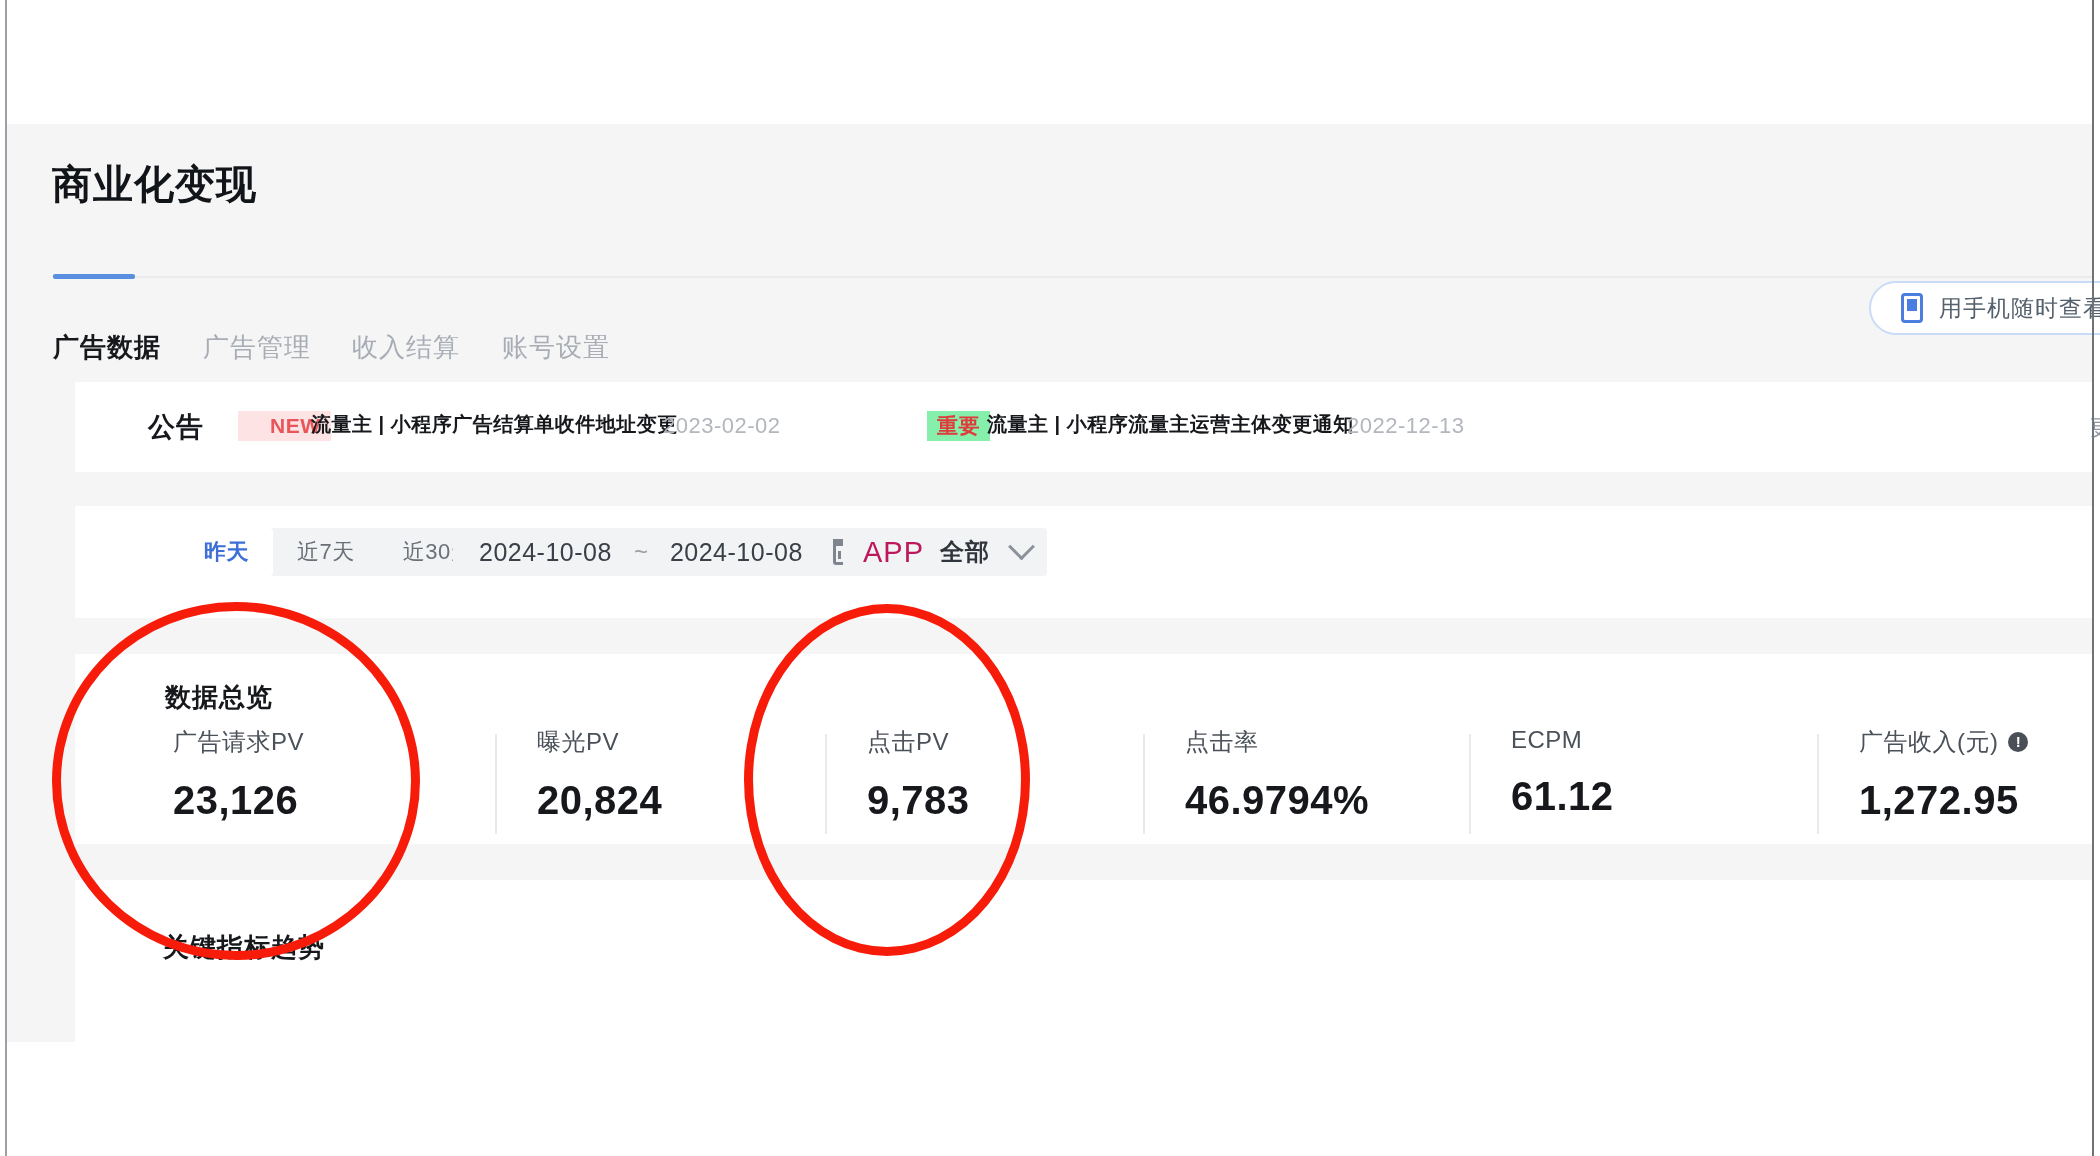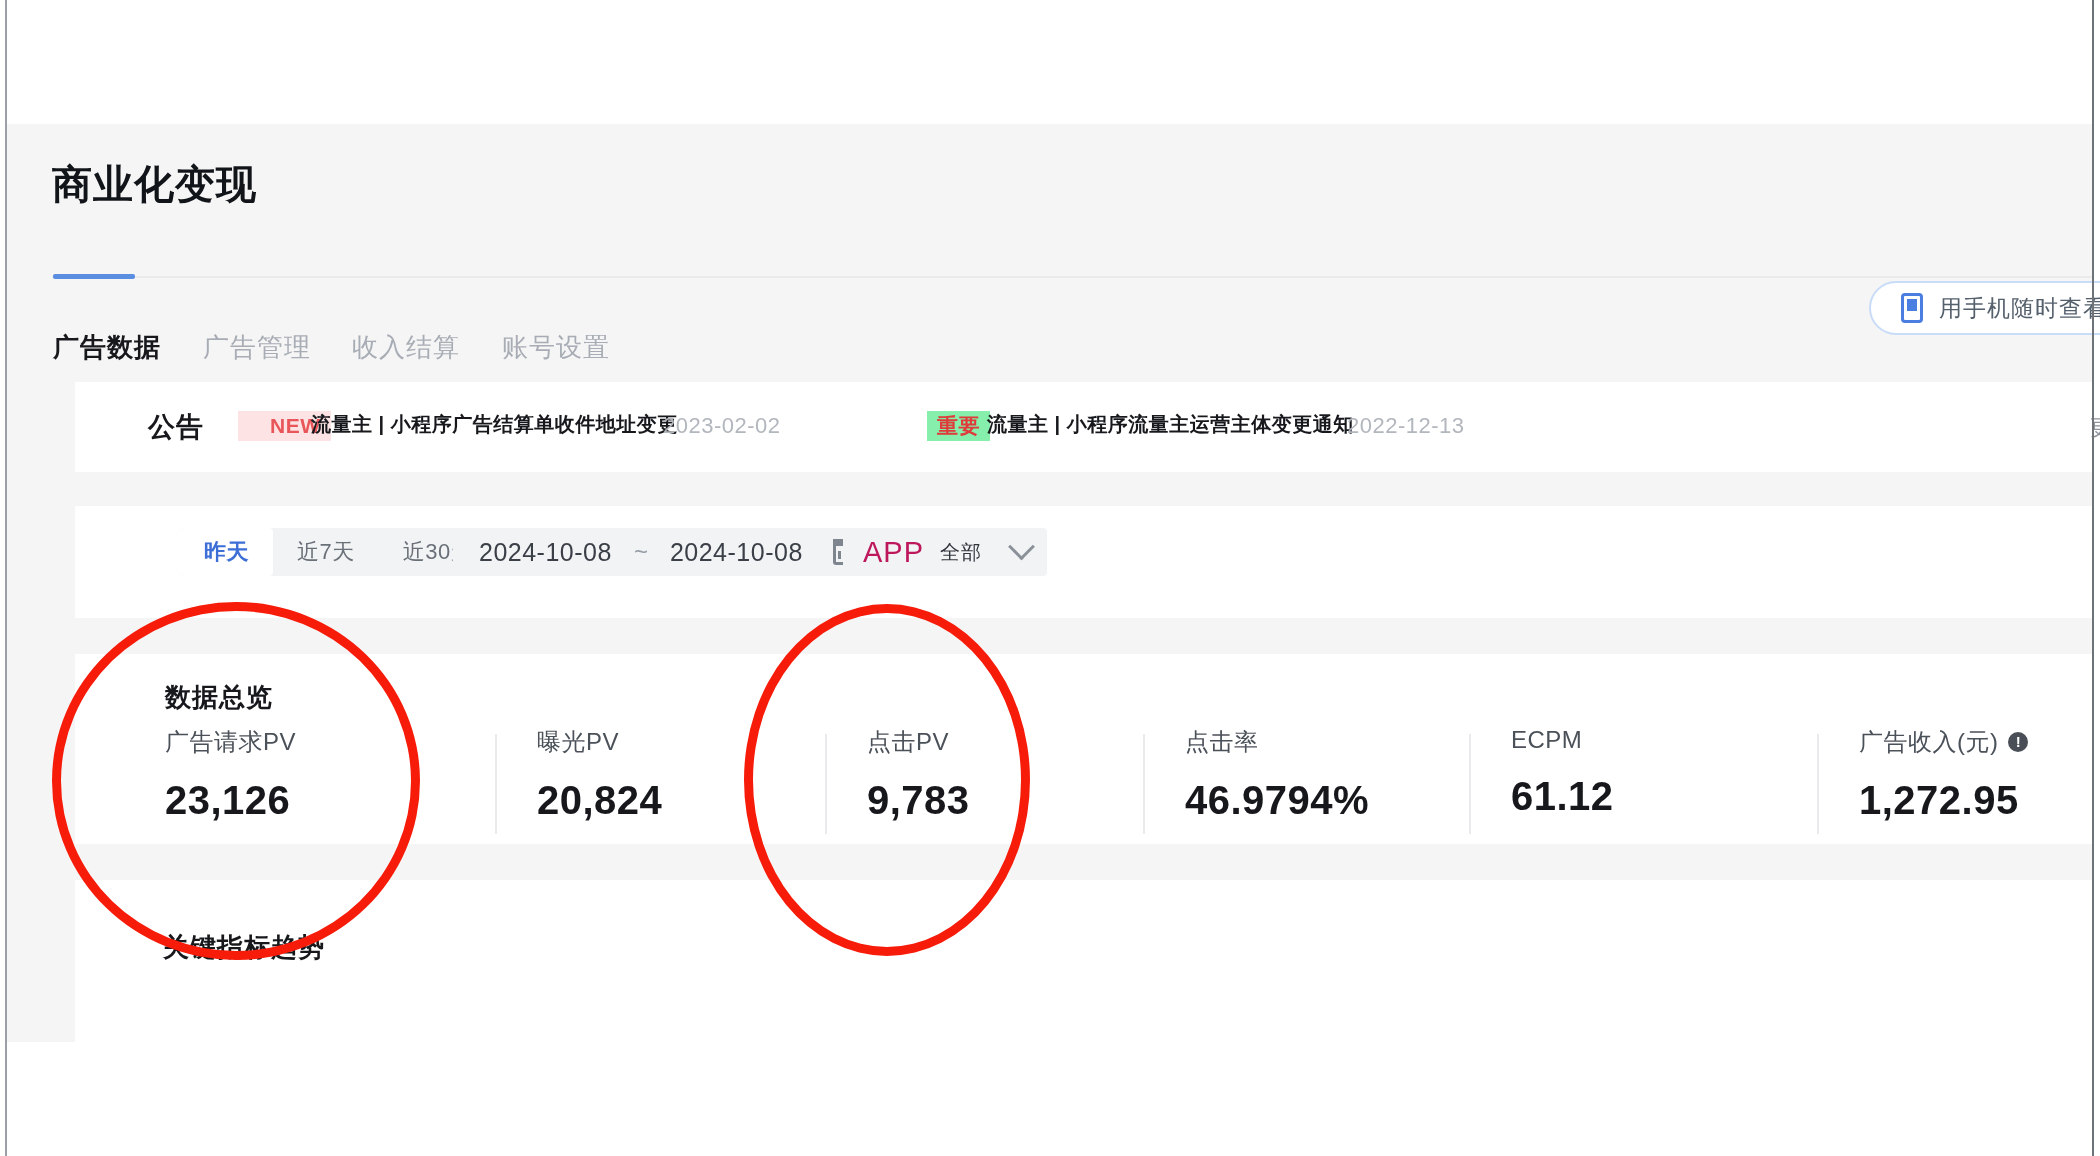--- a/index.html
+++ b/index.html
@@ -315,23 +315,23 @@
     padding: 0 16px 0 20px;
     box-sizing: border-box;
     white-space: nowrap;
   }
   .app-label {
     font-size: 29px;
     color: #be185d;
     letter-spacing: 1px;
   }
   .app-value {
-    font-size: 20px;
+    font-size: 24px;
     color: #30353c;
-    font-weight: normal;
+    font-weight: bold;
     margin-left: 16px;
     letter-spacing: 1px;
   }
   .chevron {
     margin-left: auto;
     width: 16px;
     height: 16px;
     border-right: 3px solid #8b9199;
     border-bottom: 3px solid #8b9199;
     transform: rotate(45deg) translate(-4px,-4px);
@@ -502,21 +502,21 @@
         <span class="app-value">全部</span>
         <span class="chevron"></span>
       </div>
     </div>
 
     <div class="card card-metrics">
       <div class="metrics-title">数据总览</div>
 
       <div class="metrics-row">
 
-        <div class="metric" style="left:90px;">
+        <div class="metric" style="left:98px;">
           <div class="metric-label">广告请求PV</div>
           <div class="metric-value">23,126</div>
         </div>
 
         <div class="metric-divider" style="left:420px;"></div>
         <div class="metric" style="left:462px;">
           <div class="metric-label">曝光PV</div>
           <div class="metric-value">20,824</div>
         </div>
 

